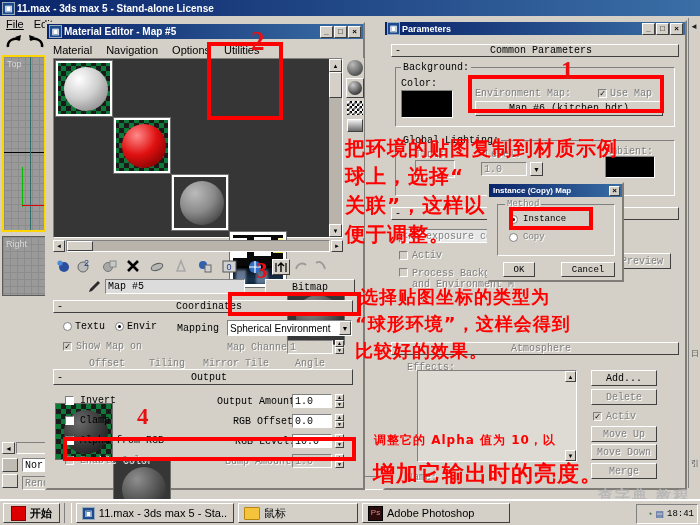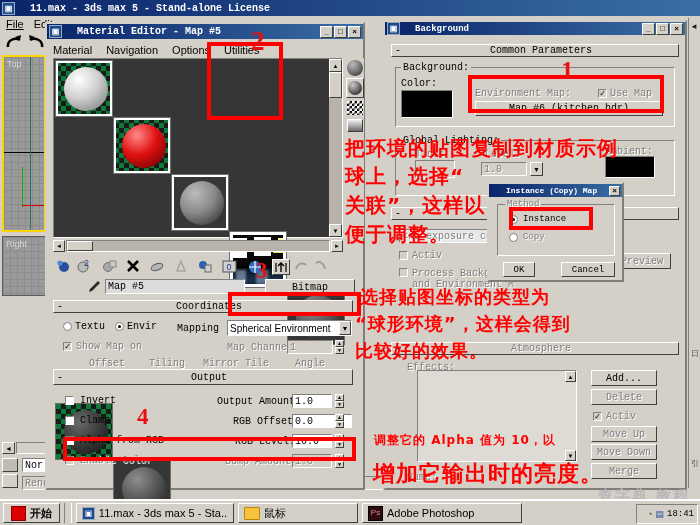--- a/index.html
+++ b/index.html
@@ -10,21 +10,21 @@
     font-size:11px;color:#000;
     -webkit-font-smoothing:none;
   }
   .abs{position:absolute;}
   
   .win{position:absolute;background:#d4d0c8;border:2px outset #d4d0c8;box-sizing:border-box;}
   .tbar{height:15px;display:flex;align-items:center;
         background:linear-gradient(90deg,#0a246a,#3a6ea5);color:#fff;
         font-size:10px;font-weight:bold;padding:0 2px;}
   .tbar.small{height:13px;font-size:9px;}
-  .tbar .ttl{flex:1;padding-left:15px;white-space:nowrap;overflow:hidden;font-family:Liberation Mono, monospace;}
+  .tbar .ttl{flex:1;padding-left:2px;white-space:nowrap;overflow:hidden;}
   .tico{width:11px;height:11px;background:#1b4a8f;border:1px solid #9ab;
         color:#fff;font-size:8px;line-height:11px;text-align:center;}
   .btns{display:flex;gap:1px;}
   .tb{width:13px;height:12px;background:#d4d0c8;border:1px solid;
       border-color:#fff #404040 #404040 #fff;font-size:8px;line-height:9px;
       text-align:center;color:#000;box-sizing:border-box;font-family:"Liberation Sans",sans-serif;}
   .menubar{height:15px;display:flex;align-items:center;gap:10px;padding:0 6px;font-size:11px;}
   .menubar span{cursor:default;}
   .sunk{border:1px solid;border-color:#808080 #fff #fff #808080;background:#fff;box-sizing:border-box;}
   .rais{border:1px solid;border-color:#fff #404040 #404040 #fff;background:#d4d0c8;box-sizing:border-box;}
@@ -131,21 +131,21 @@
   </div>
   <div class="abs fld" style="left:22px;top:476px;width:620px;height:14px;background:#d4d0c8;">
      <span class="lbl dis">Rendering Time  0:00:30</span>
   </div>
   <div class="abs btn dis" style="left:648px;top:476px;width:38px;height:14px;">Loc</div>
 </div>
 
 <div class="win" style="left:383px;top:20px;width:304px;height:470px;">
   <div class="tbar small">
     <span class="tico">▣</span>
-    <span class="ttl">Background</span>
+    <span class="ttl">Parameters</span>
     <span class="btns">
       <span class="tb">_</span>
       <span class="tb">□</span>
       <span class="tb">×</span>
     </span>
   </div>
 
   <div class="abs rollup" style="left:6px;top:22px;width:288px;">
     <span class="mi">-</span>
     <span class="rt">Common Parameters</span>
@@ -425,21 +425,21 @@
   <div class="abs spin" style="left:288px;top:370px;">
       <div>▲</div>
       <div>▼</div>
     </div>
 
   <div class="abs" style="left:18px;top:391px;display:flex;align-items:center;gap:6px;">
     <span class="chk"></span>
     <span class="lbl">Clamp</span>
   </div>
   <div class="abs lbl" style="left:186px;top:392px;">RGB Offset:</div>
-  <div class="abs fld" style="left:245px;top:390px;width:60px;height:14px;">
+  <div class="abs fld" style="left:245px;top:390px;width:40px;height:14px;">
     <span>0.0</span>
   </div>
   <div class="abs spin" style="left:288px;top:390px;">
       <div>▲</div>
       <div>▼</div>
     </div>
 
   <div class="abs" style="left:18px;top:411px;display:flex;align-items:center;gap:6px;">
     <span class="chk"></span>
     <span class="lbl">Alpha from RGB</span>
@@ -519,21 +519,21 @@
   </div>
   <div style="width:6px;border-left:1px solid #808080;border-right:1px solid #fff;height:20px;margin-left:4px;"></div>
   <div class="tbtn" style="width:158px;">
     <span class="tico" style="background:#1b4a8f;">▣</span>
     <span style="overflow:hidden;white-space:nowrap;">11.max - 3ds max 5 - Sta...</span>
   </div>
   <div class="tbtn" style="width:120px;">
     <span style="display:inline-block;width:14px;height:11px;background:#f5c43c;border:1px solid #b8860b;border-radius:1px;"></span>
     <span>鼠标</span>
   </div>
-  <div class="tbtn" style="width:160px;">
+  <div class="tbtn" style="width:148px;">
     <span style="display:inline-block;width:13px;height:13px;background:#2b0b0b;border:1px solid #000;color:#d88;font-size:8px;line-height:12px;text-align:center;">Ps</span>
     <span>Adobe Photoshop</span>
   </div>
   <div class="abs sunk" style="right:2px;top:3px;width:62px;height:20px;background:#d4d0c8;display:flex;align-items:center;justify-content:flex-end;padding-right:3px;gap:3px;">
     <span style="font-size:9px;color:#2a6b2a;">◔</span>
     <span style="font-size:9px;color:#2a4f9e;">▤</span>
     <span style="font-size:9px;font-family:Liberation Mono, monospace;">18:41</span>
   </div>
 </div>
 

